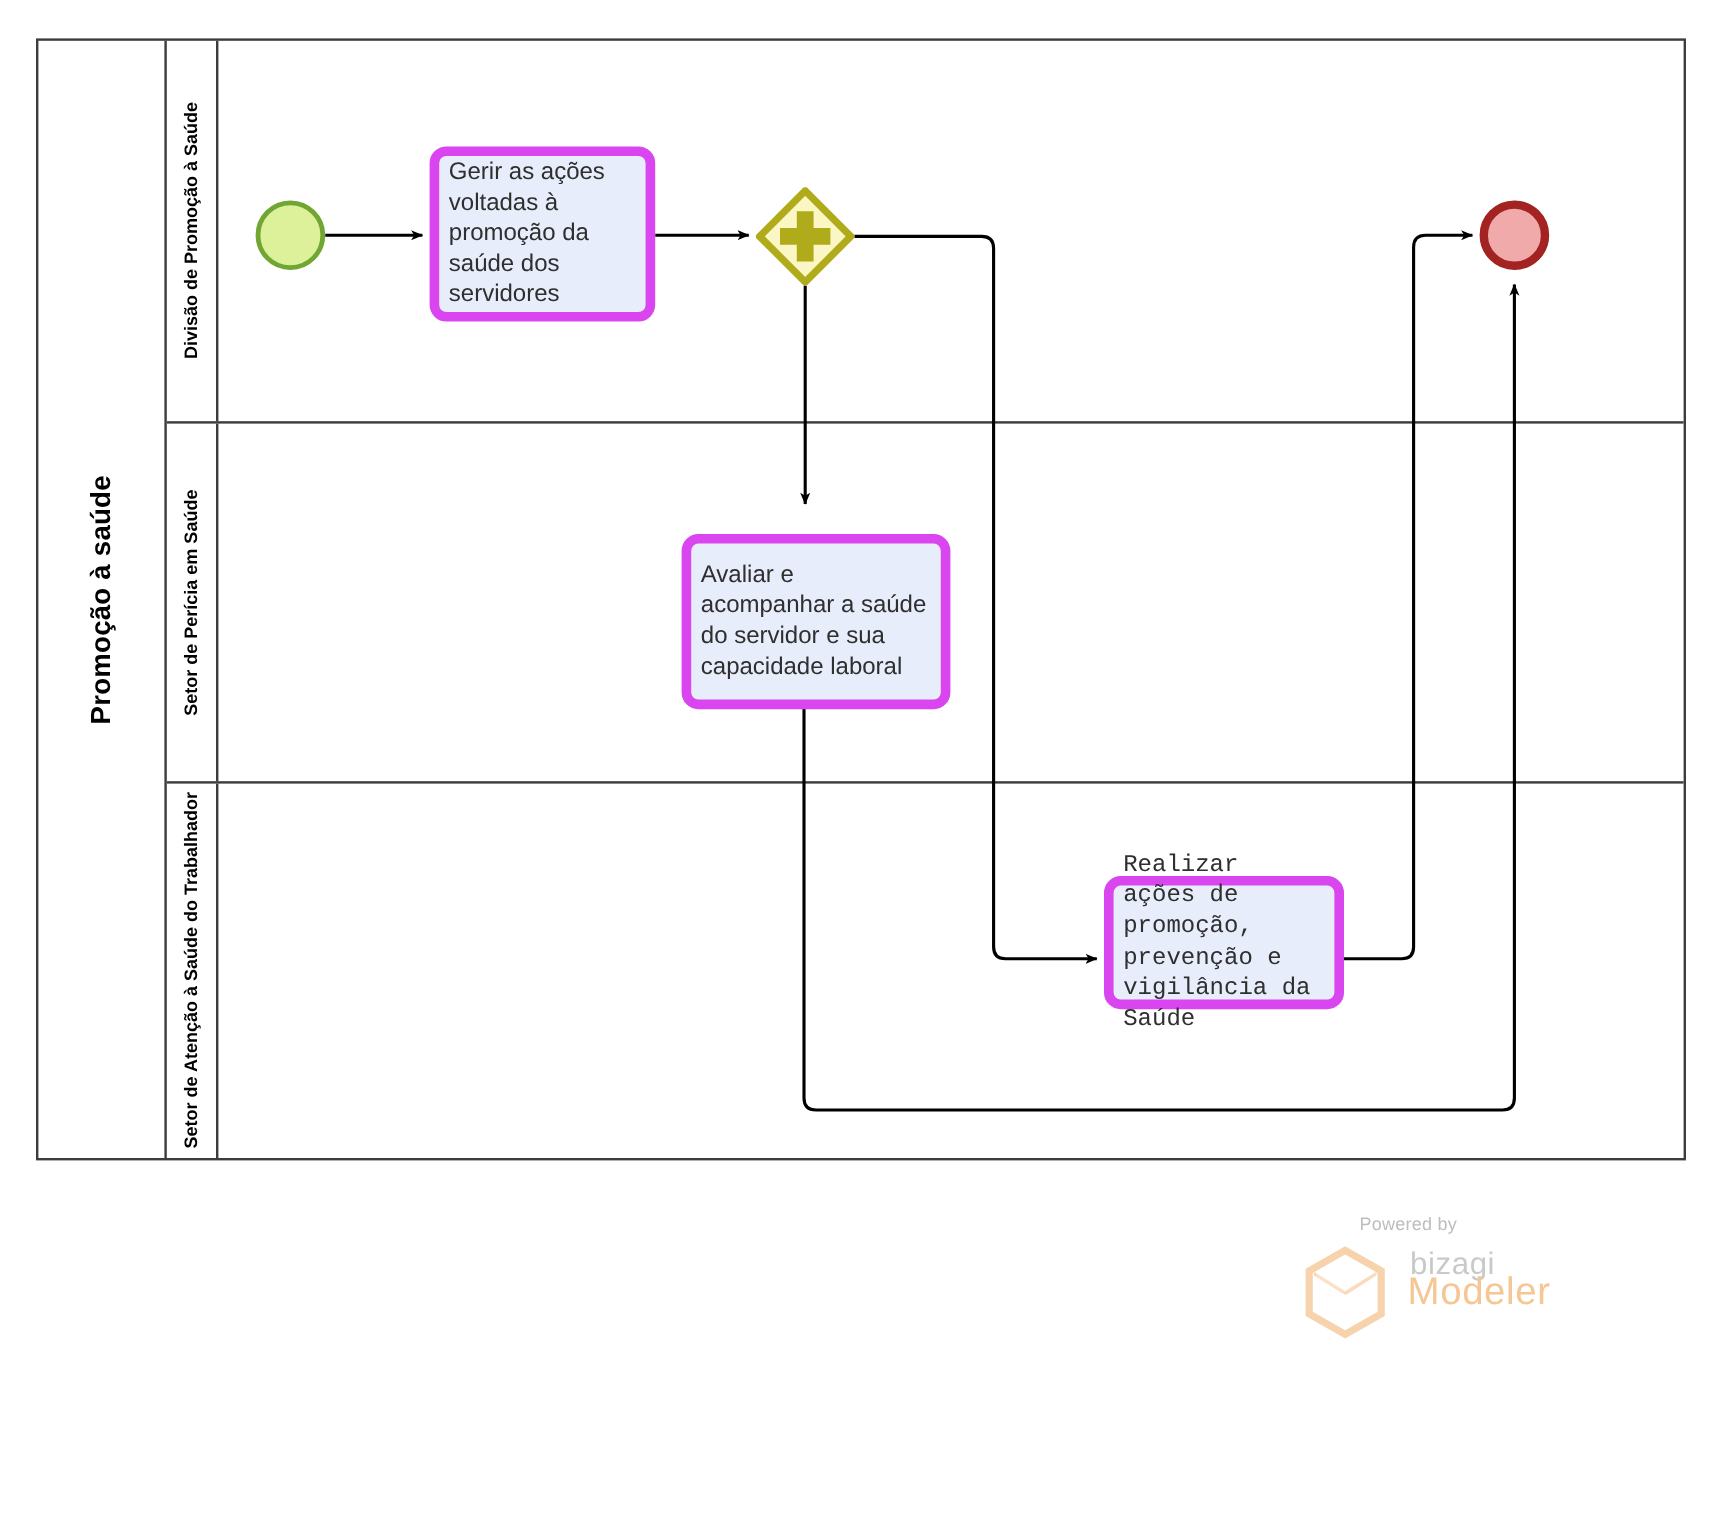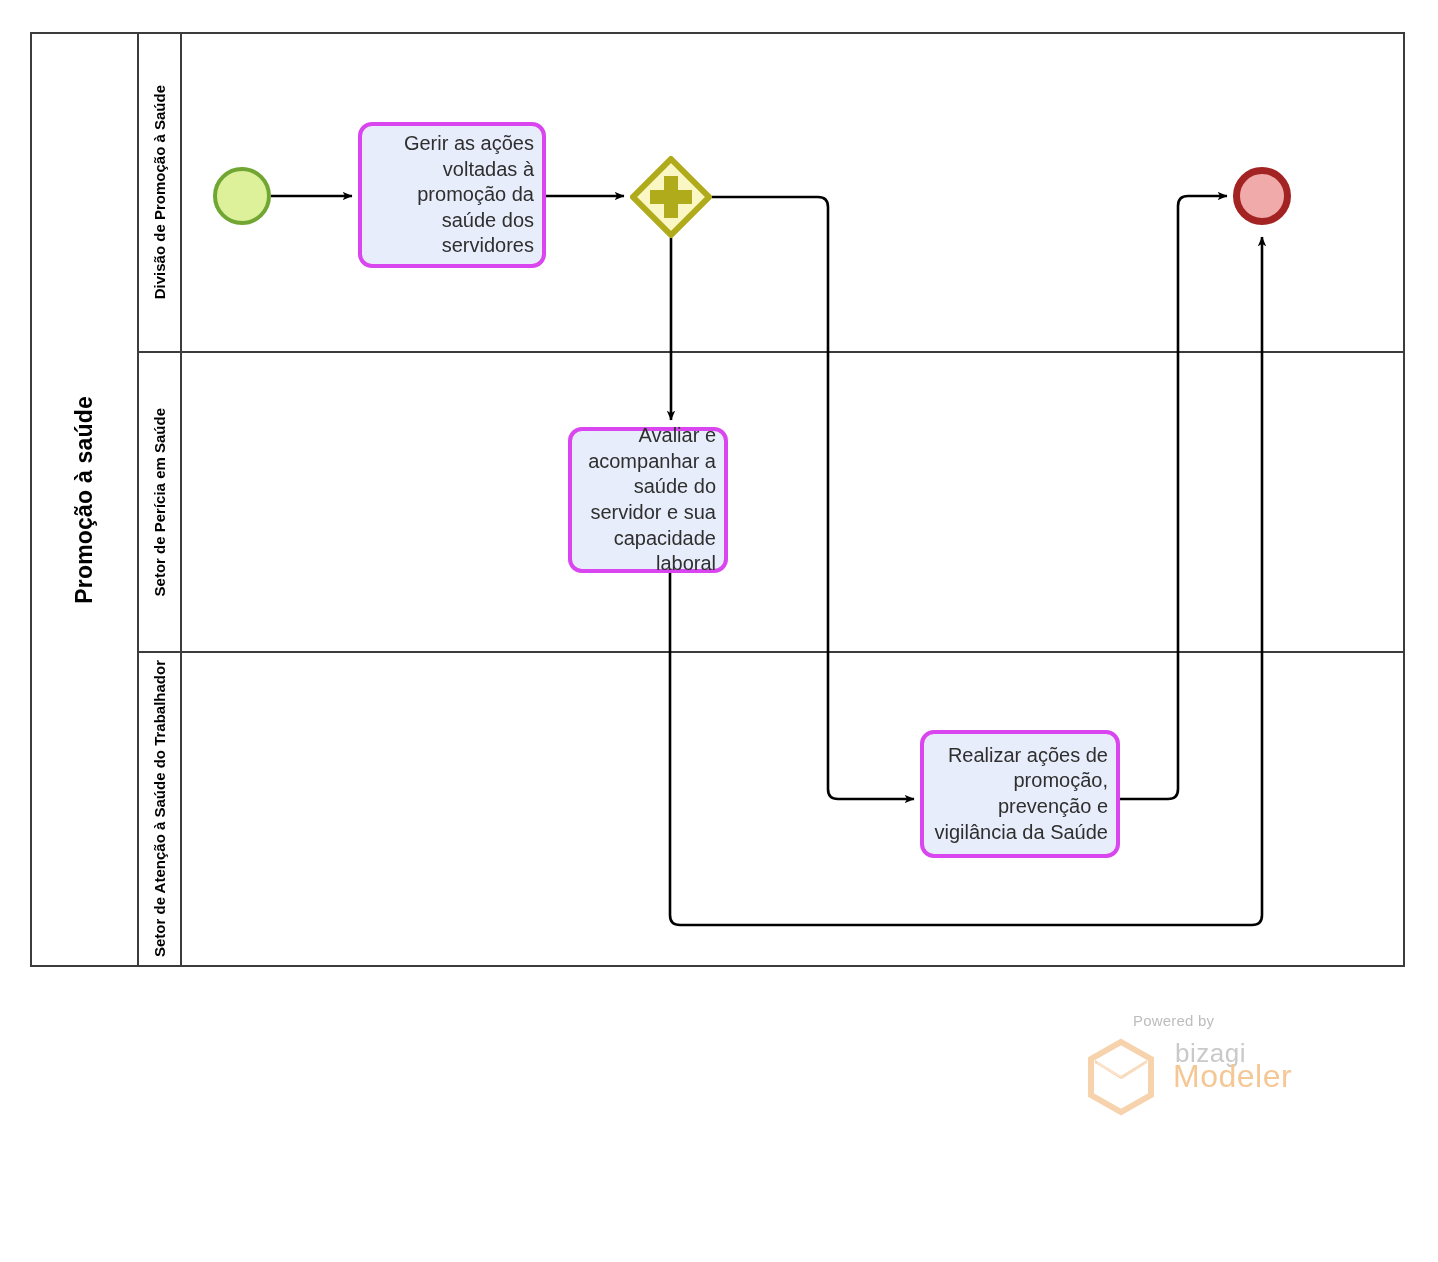--- a/index.html
+++ b/index.html
@@ -121,34 +121,34 @@
     width: 58px;
     height: 58px;
     background: #f0aaaa;
     border: 7px solid #a32222;
   }
 
   .task {
     position: absolute;
     box-sizing: border-box;
     background: #e8edfb;
-    border: 4px solid #d946ef;
+    border: 8px solid #d946ef;
     border-radius: 14px;
     display: flex;
     align-items: center;
     justify-content: center;
-    text-align: right;
+    text-align: left;
     color: #2f2f2f;
     font-size: 20px;
     line-height: 1.28;
     padding: 4px 8px;
   }
   .task.t1 { left: 358px; top: 122px; width: 188px; height: 146px; }
-  .task.t2 { left: 568px; top: 427px; width: 160px; height: 146px; }
-  .task.t3 { left: 920px; top: 730px; width: 200px; height: 128px; }
+  .task.t2 { left: 568px; top: 445px; width: 224px; height: 146px; }
+  .task.t3 { left: 920px; top: 730px; width: 200px; height: 111px; font-family: Liberation Mono, monospace; }
 
   .gateway {
     position: absolute;
     left: 630px;
     top: 156px;
     width: 82px;
     height: 82px;
   }
 
   

